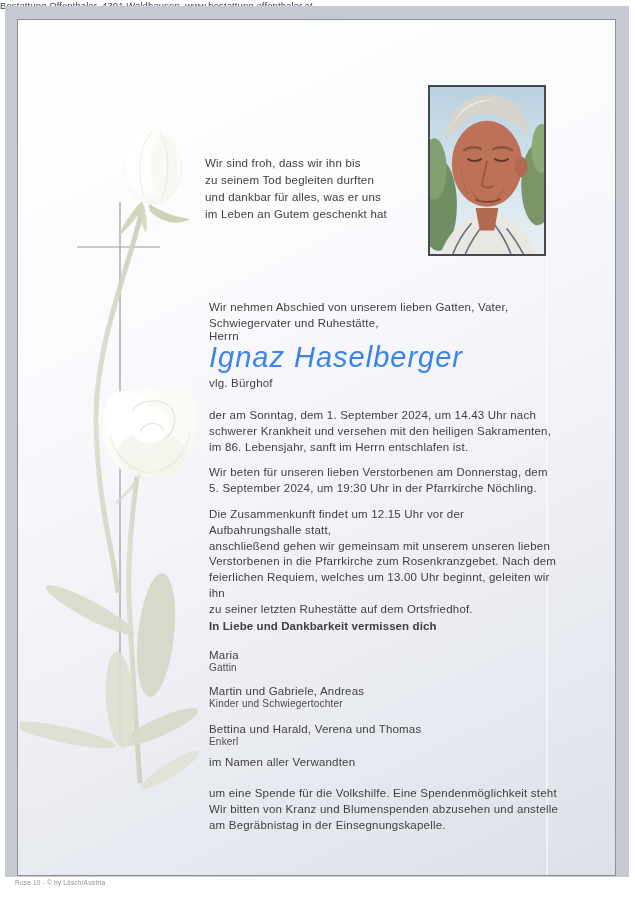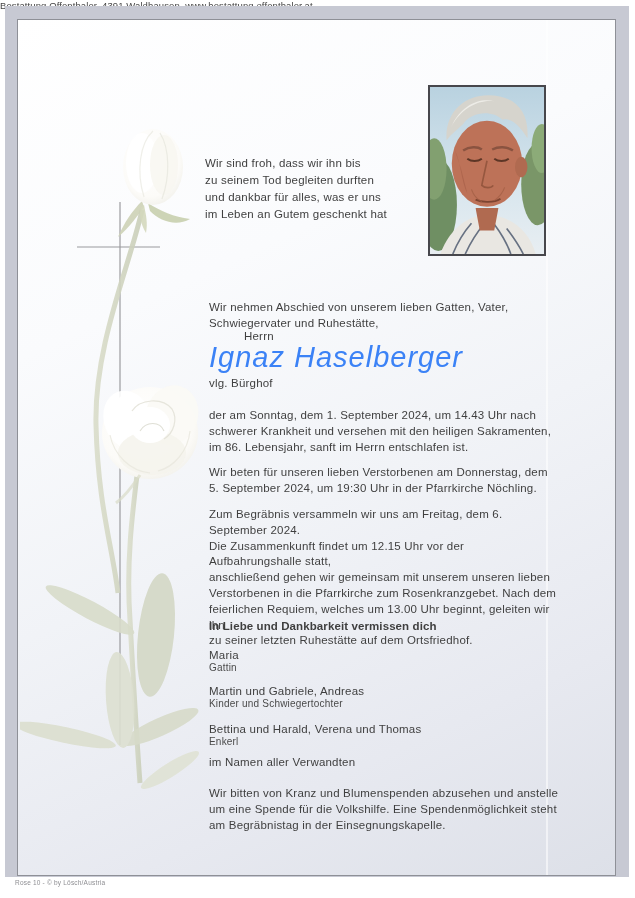--- a/index.html
+++ b/index.html
@@ -20,21 +20,21 @@
   .rose-art{position:absolute;left:20px;top:115px;width:200px;height:690px;}
   .portrait{
     position:absolute;left:428px;top:85px;width:114px;height:167px;
     border:2px solid #47474c;box-shadow:inset 0 0 0 1px #ffffff;
   }
   .portrait svg{display:block;width:100%;height:100%;}
   
   .txt{position:absolute;font-size:11.5px;line-height:15.8px;letter-spacing:.2px;color:#3f3f3f;}
   .quote{left:205px;top:155px;width:210px;text-align:left;line-height:17px;}
   .col{left:209px;width:350px;}
-  .salutation{top:329px;margin-left:35px;}
+  .salutation{top:329px;}
   .name{
     top:340px;font-size:29px;line-height:34px;font-style:italic;
     letter-spacing:1px;color:#3b82f6;font-weight:400;
   }
   .vulgo{top:376px;}
   .intro{top:300px;}
   .p-death{top:408px;}
   .p-pray{top:465px;}
   .p-funeral{top:507px;}
   .farewell-head{top:619px;font-weight:bold;letter-spacing:.1px;}
@@ -178,21 +178,20 @@
   <div>schwerer Krankheit und versehen mit den heiligen Sakramenten,</div>
   <div>im 86. Lebensjahr, sanft im Herrn entschlafen ist.</div>
 </div>
 
 <div class="txt col p-pray">
   <div>Wir beten für unseren lieben Verstorbenen am Donnerstag, dem</div>
   <div>5. September 2024, um 19:30 Uhr in der Pfarrkirche Nöchling.</div>
 </div>
 
 <div class="txt col p-funeral">
-  <div>Zum Begräbnis versammeln wir uns am Freitag, dem 6. September 2024.</div>
   <div>Die Zusammenkunft findet um 12.15 Uhr vor der Aufbahrungshalle statt,</div>
   <div>anschließend gehen wir gemeinsam mit unserem unseren lieben</div>
   <div>Verstorbenen in die Pfarrkirche zum Rosenkranzgebet. Nach dem</div>
   <div>feierlichen Requiem, welches um 13.00 Uhr beginnt, geleiten wir ihn</div>
   <div>zu seiner letzten Ruhestätte auf dem Ortsfriedhof.</div>
 </div>
 
 <div class="txt col farewell-head">In Liebe und Dankbarkeit vermissen dich</div>
 
 <div class="txt col m-name m1">Maria</div>
@@ -200,20 +199,20 @@
 
 <div class="txt col m-name m2">Martin und Gabriele, Andreas</div>
 <div class="txt col m-rel m2r">Kinder und Schwiegertochter</div>
 
 <div class="txt col m-name m3">Bettina und Harald, Verena und Thomas</div>
 <div class="txt col m-rel m3r">Enkerl</div>
 
 <div class="txt col closing">im Namen aller Verwandten</div>
 
 <div class="txt col donation">
+  <div>um eine Spende für die Volkshilfe. Eine Spendenmöglichkeit steht</div>
   <div>Wir bitten von Kranz und Blumenspenden abzusehen und anstelle</div>
-  <div>um eine Spende für die Volkshilfe. Eine Spendenmöglichkeit steht</div>
   <div>am Begräbnistag in der Einsegnungskapelle.</div>
 </div>
 
 <div class="footer">Bestattung Offenthaler, 4391 Waldhausen, www.bestattung.offenthaler.at</div>
 
 <div class="credit">Rose 10 - © by Lösch/Austria</div>
 
 </body></html>

